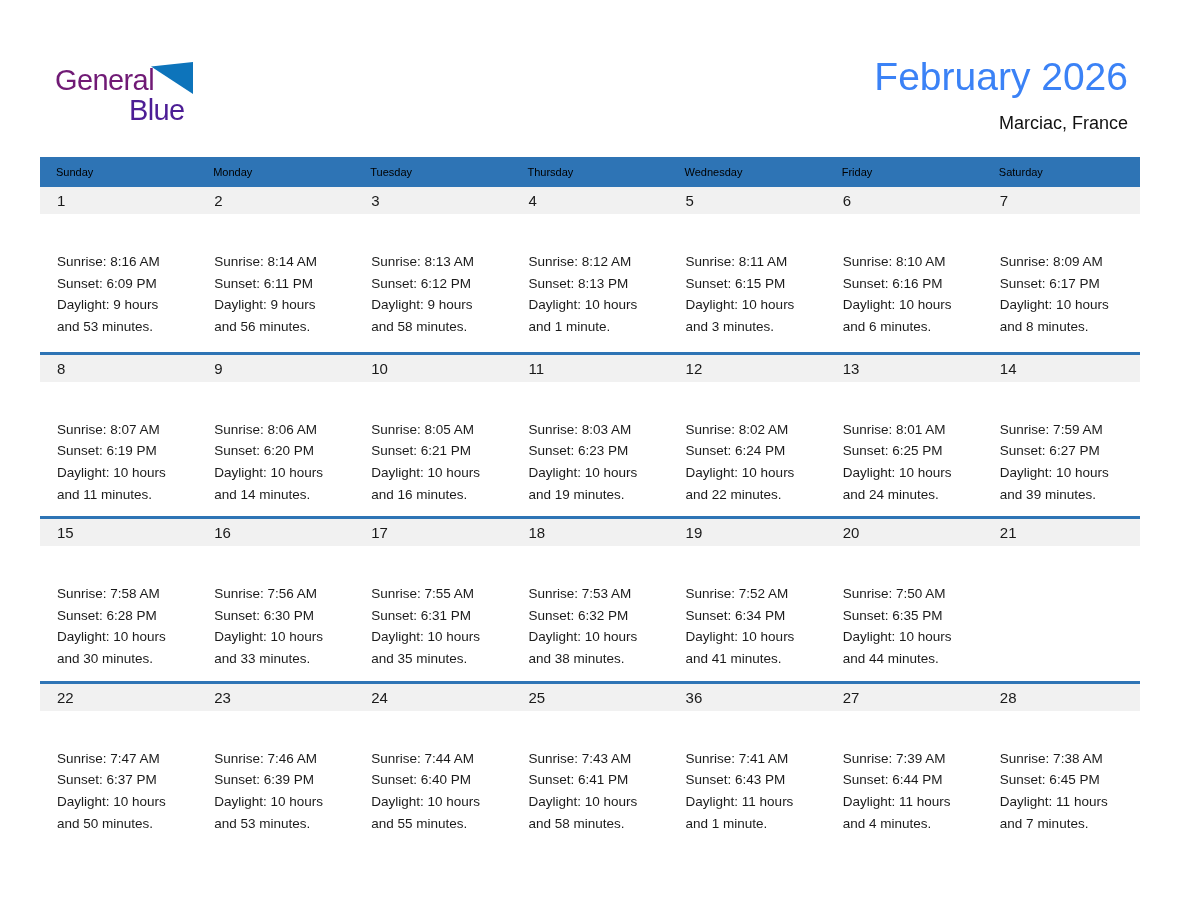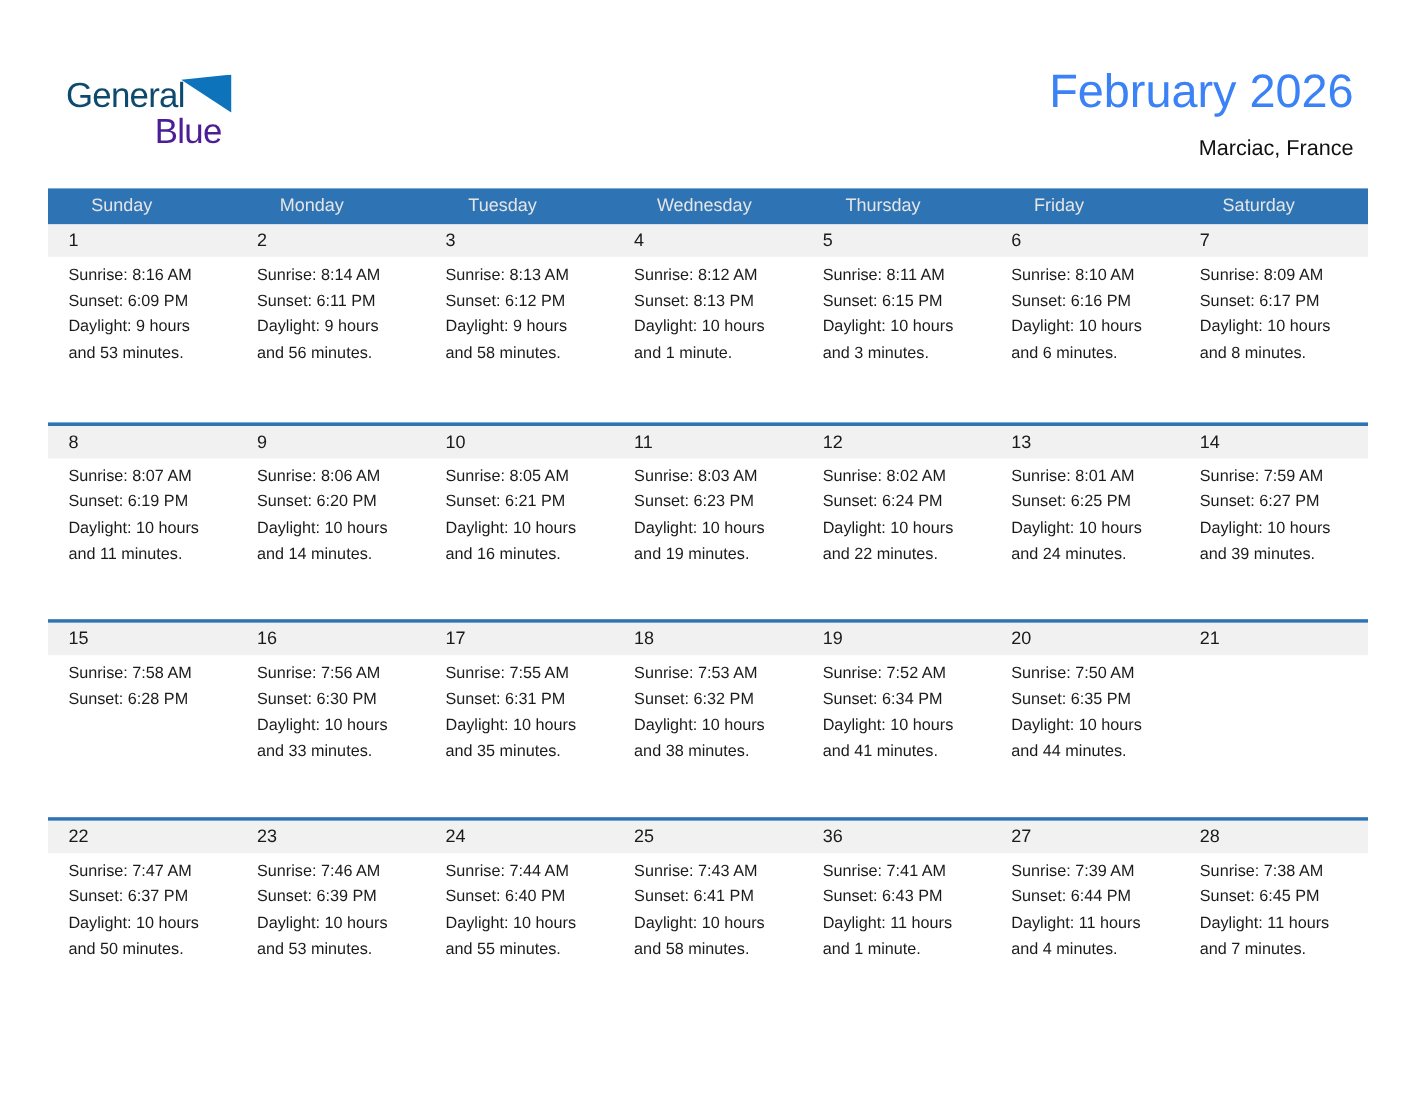--- a/index.html
+++ b/index.html
@@ -5,21 +5,21 @@
   * { margin:0; padding:0; box-sizing:border-box; }
   html, body { background:#ffffff; }
   body {
     width:1188px; height:918px; position:relative; overflow:hidden;
     font-family:"Liberation Sans", "DejaVu Sans", sans-serif; color:#1b1b1b;
   }
 
   
   .logo { position:absolute; left:55px; top:58px; width:160px; height:68px; }
   .logo-general {
-    position:absolute; left:0; top:6px; font-size:29px; color:#0c4a6e;
+    position:absolute; left:0; top:6px; font-size:29px; color:#701a75;
     letter-spacing:-0.6px;
     text-align:center;
   }
   .logo-triangle {
     position:absolute; left:96px; top:4px; width:42px; height:32px;
     background:#0d74bb;
     clip-path:polygon(0 14%, 100% 0, 100% 100%);
   }
   .logo-blue {
     position:absolute; left:74px; top:36px; font-size:29px; color:#4c1d95;
@@ -31,31 +31,31 @@
   .month-title { font-size:39px; line-height:44px; color:#3b82f6; }
   .location { font-size:18px; line-height:26px; margin-top:11px; color:#111111; }
 
   
   .calendar { position:absolute; left:40px; top:157px; width:1100px; }
   .weekday-row {
     display:grid; grid-template-columns:repeat(7,1fr);
     background:#2e74b5; height:30px;
   }
   .weekday-cell {
-    color:#e5e5e5; font-size:15px; line-height:30px; padding-left:36px;
+    color:#000000; font-size:11px; line-height:30px; padding-left:16px;
     white-space:nowrap; overflow:hidden;
   }
   .week-row { height:164.5px; }
   .week-row + .week-row { border-top:3px solid #2e74b5; }
   .day-band {
     display:grid; grid-template-columns:repeat(7,1fr);
     background:#f1f1f1; height:27px;
   }
   .day-number { font-size:15px; line-height:27px; padding-left:17px; color:#1a1a1a; }
-  .cells { display:grid; grid-template-columns:repeat(7,1fr); }
+  .cells { display:grid; grid-template-columns:repeat(7,1fr);margin-top:33px; }
   .day-cell { padding:4px 22px 0 17px; }
   .cell-line { font-size:13.5px; line-height:21.7px; color:#1b1b1b; }
 </style>
 </head>
 <body>
 
 <div class="page">
 
   <div class="logo">
     <span class="logo-general">General</span>
@@ -66,22 +66,22 @@
   <div class="title-block">
     <div class="month-title">February 2026</div>
     <div class="location">Marciac, France</div>
   </div>
 
   <div class="calendar">
     <div class="weekday-row">
       <div class="weekday-cell">Sunday</div>
       <div class="weekday-cell">Monday</div>
       <div class="weekday-cell">Tuesday</div>
+      <div class="weekday-cell">Thursday</div>
       <div class="weekday-cell">Wednesday</div>
-      <div class="weekday-cell">Thursday</div>
       <div class="weekday-cell">Friday</div>
       <div class="weekday-cell">Saturday</div>
     </div>
     <div id="weeks">
         <div class="week-row">
           <div class="day-band">
             <div class="day-number">1</div>
             <div class="day-number">2</div>
             <div class="day-number">3</div>
             <div class="day-number">4</div>
@@ -182,20 +182,21 @@
             <div class="day-number">17</div>
             <div class="day-number">18</div>
             <div class="day-number">19</div>
             <div class="day-number">20</div>
             <div class="day-number">21</div>
           </div>
           <div class="cells">
             <div class="day-cell">
               <div class="cell-line">Sunrise: 7:58 AM</div>
               <div class="cell-line">Sunset: 6:28 PM</div>
+              <div class="cell-line">Daylight: 10 hours and 30 minutes.</div>
             </div>
             <div class="day-cell">
               <div class="cell-line">Sunrise: 7:56 AM</div>
               <div class="cell-line">Sunset: 6:30 PM</div>
               <div class="cell-line">Daylight: 10 hours and 33 minutes.</div>
             </div>
             <div class="day-cell">
               <div class="cell-line">Sunrise: 7:55 AM</div>
               <div class="cell-line">Sunset: 6:31 PM</div>
               <div class="cell-line">Daylight: 10 hours and 35 minutes.</div>

